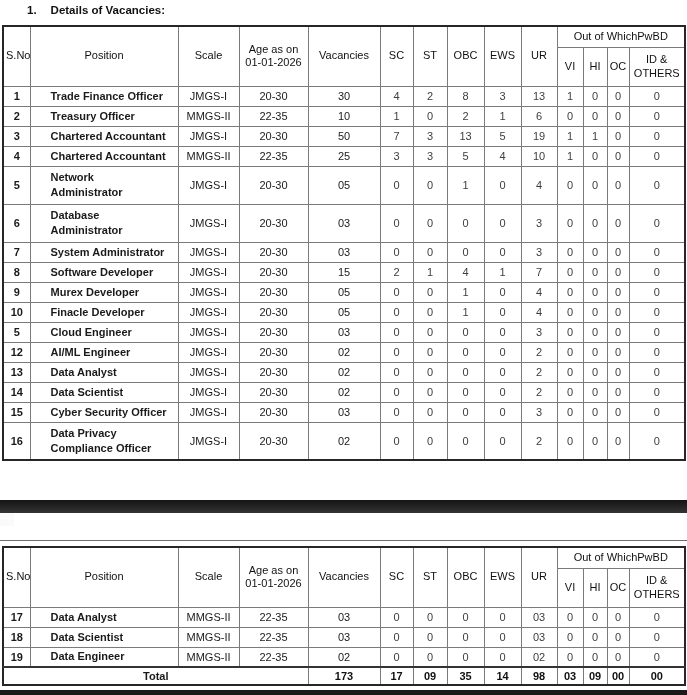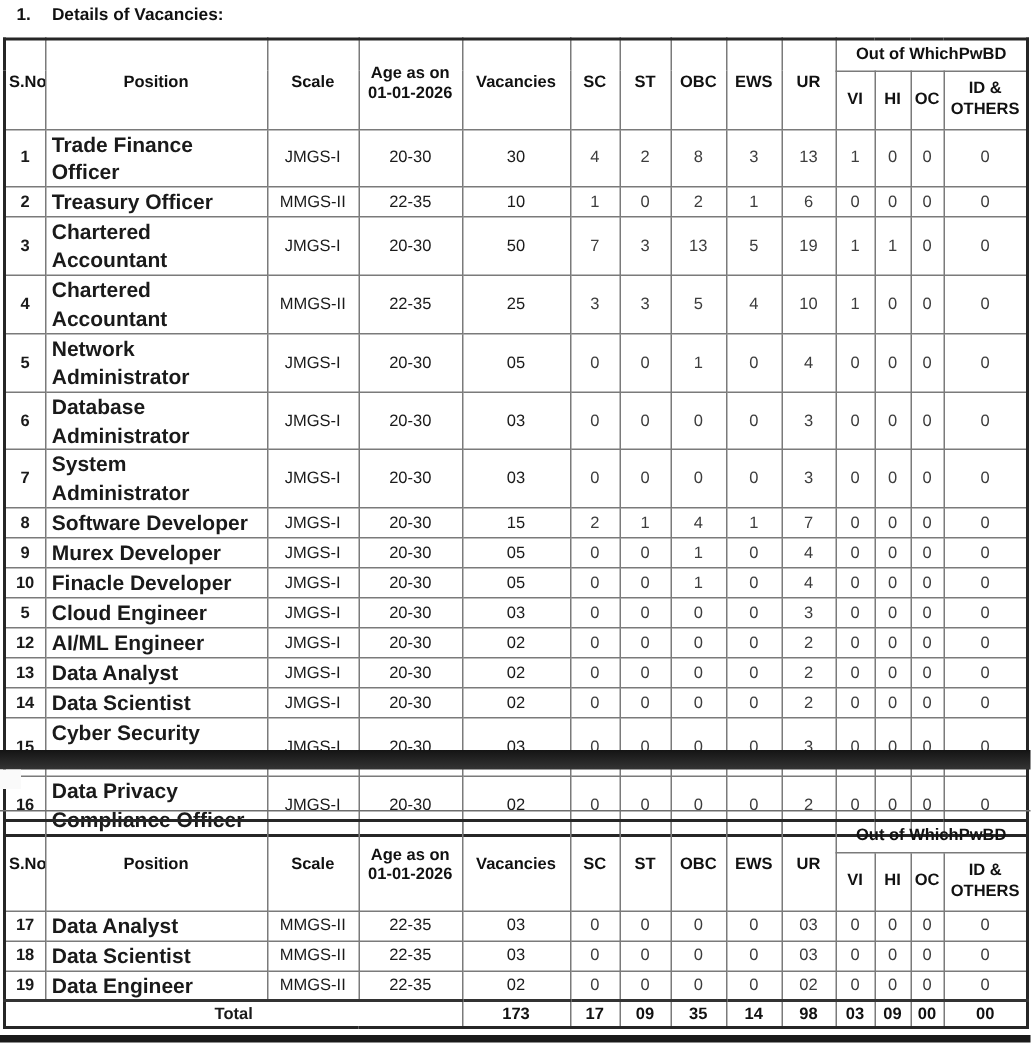--- a/index.html
+++ b/index.html
@@ -1,38 +1,38 @@
 <!DOCTYPE html>
 <html><head>
 <meta charset="utf-8">
 <style>
   html,body{margin:0;padding:0;background:#fff;}
   body{width:687px;height:695px;position:relative;overflow:hidden;
        font-family:"Liberation Sans","DejaVu Sans",sans-serif;color:#1a1a1a;}
 
-  .heading{position:absolute;left:11px;top:4px;font-size:11.5px;font-weight:700;color:#111;}
+  .heading{position:absolute;left:27px;top:4px;font-size:11.5px;font-weight:700;color:#111;}
   .heading .num{display:inline-block;margin-right:14px;}
 
   .tbl-wrap{position:absolute;left:2px;width:684px;}
   .tbl-wrap.t1{top:25px;}
   .tbl-wrap.t2{top:546px;}
 
   table{border-collapse:collapse;table-layout:fixed;width:684px;
         border:2px solid #262626;}
   th,td{border:1px solid #7a7a7a;padding:0 2px;vertical-align:middle;
         text-align:center;overflow:hidden;box-sizing:border-box;}
-  th{font-size:11px;font-weight:700;color:#111;white-space:pre-line;line-height:1.25;}
+  th{font-size:11px;font-weight:400;color:#111;white-space:pre-line;line-height:1.25;}
   thead tr.hr1{height:21px;}
   thead tr.hr2{height:39px;}
 
   tbody tr{height:20px;}
   tbody tr.tall{height:38px;}
 
   td.c-sno{font-size:11px;font-weight:700;}
-  td.c-pos{font-size:14px;font-weight:700;text-align:left;padding-left:4px;
+  td.c-pos{font-size:11px;font-weight:700;text-align:left;padding-left:20px;
            white-space:pre-line;line-height:1.35;}
   td.c-bold{font-size:11px;font-weight:400;}
   td.c-num{font-size:11px;font-weight:400;color:#3d3d3d;}
   tr.total-row{height:18px;}
   tr.total-row td{border-top:2px solid #333;}
   td.c-total-label{font-size:11px;font-weight:700;}
   td.c-total-num{font-size:11px;font-weight:700;color:#111;margin-top:45px;}
 
   .sep-bar-top{position:absolute;left:0;top:500px;width:687px;height:13px;
                background:linear-gradient(180deg,#141414,#343434);}

